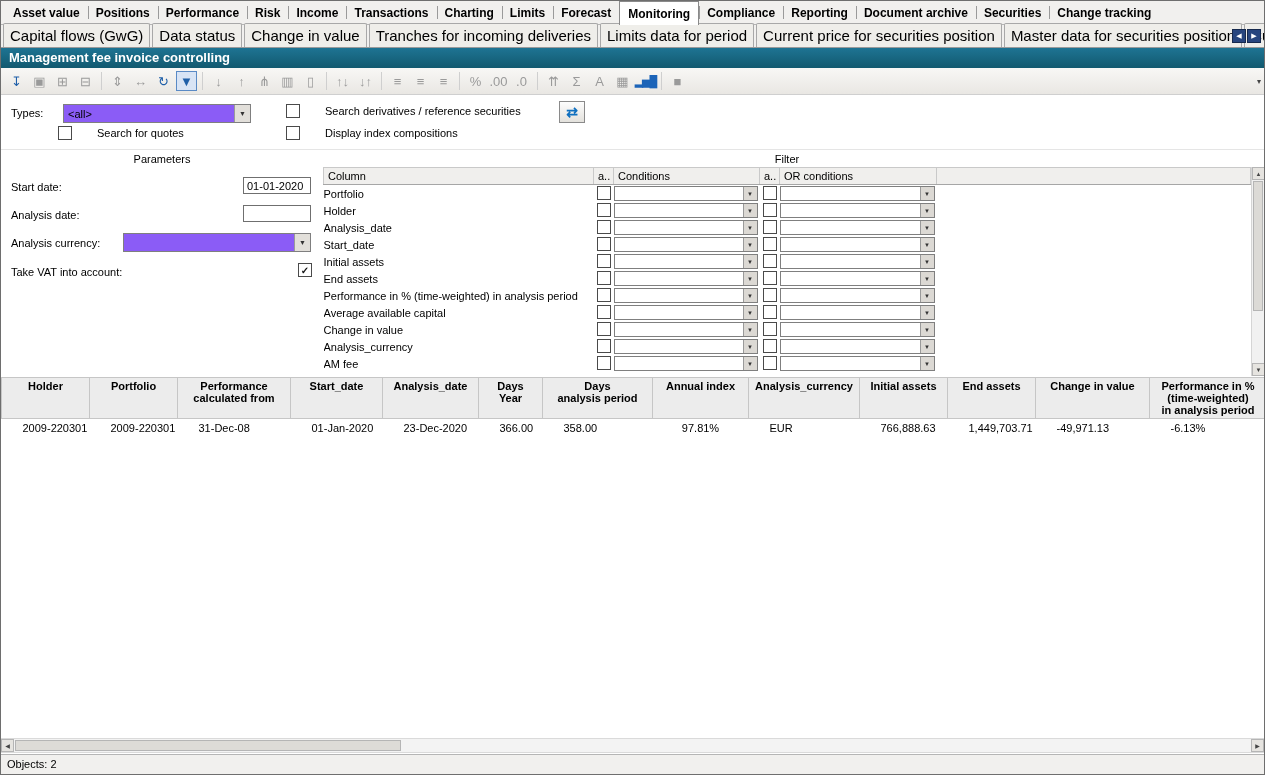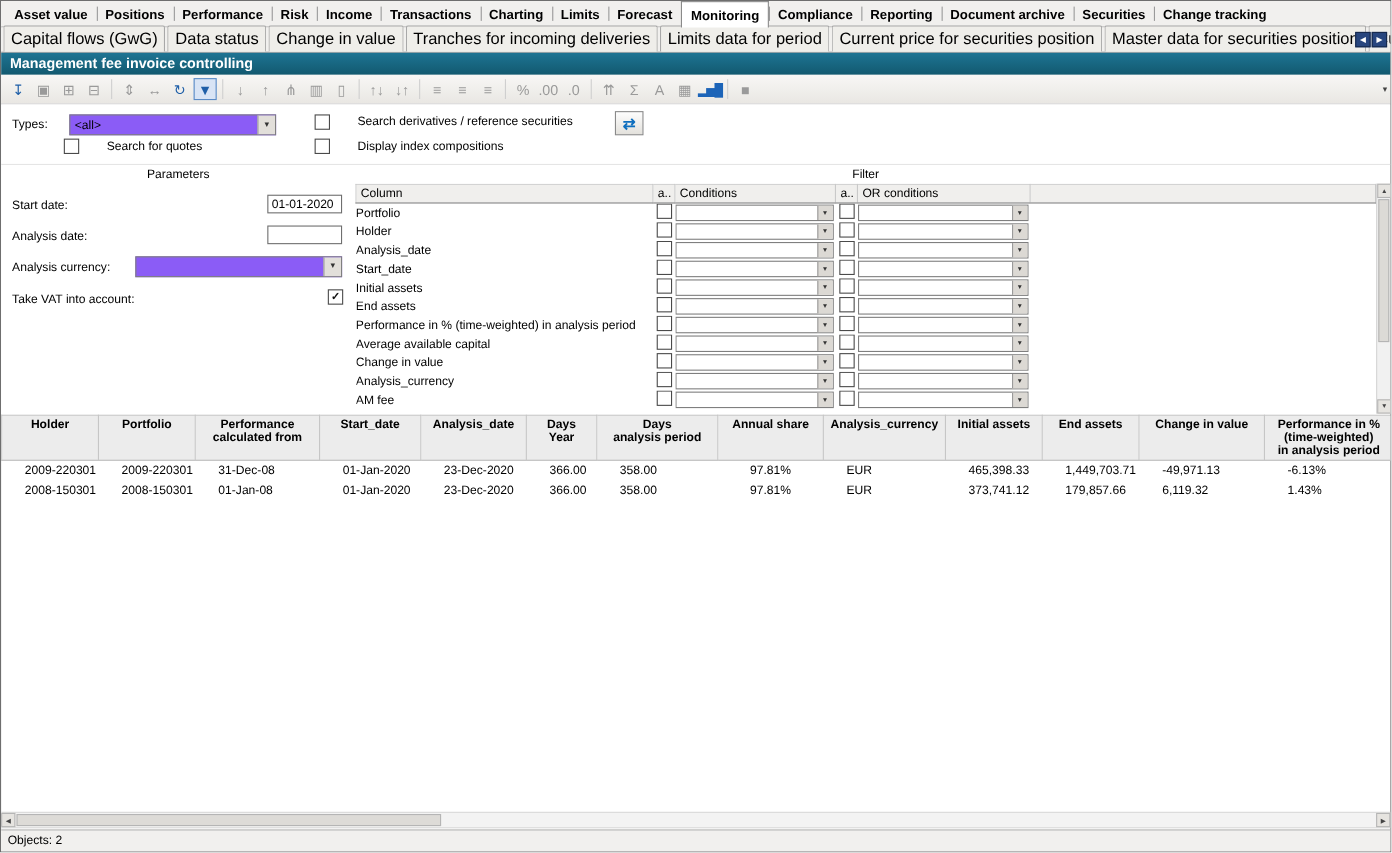--- a/index.html
+++ b/index.html
@@ -471,61 +471,46 @@
           <th>Holder</th>
           <th>Portfolio</th>
           <th>Performance
 calculated from</th>
           <th>Start_date</th>
           <th>Analysis_date</th>
           <th>Days
 Year</th>
           <th>Days
 analysis period</th>
-          <th>Annual share</th>
+          <th>Annual index</th>
           <th>Analysis_currency</th>
           <th>Initial assets</th>
           <th>End assets</th>
           <th>Change in value</th>
           <th>Performance in %
 (time-weighted)
 in analysis period</th>
         </tr>
       </thead>
       <tbody>
         <tr>
           <td>2009-220301</td>
           <td>2009-220301</td>
           <td>31-Dec-08</td>
           <td>01-Jan-2020</td>
           <td>23-Dec-2020</td>
           <td class="center">366.00</td>
           <td>358.00</td>
           <td class="center">97.81%</td>
           <td>EUR</td>
-          <td>465,398.33</td>
+          <td>766,888.63</td>
           <td>1,449,703.71</td>
           <td>-49,971.13</td>
           <td>-6.13%</td>
         </tr>
-        <tr>
-          <td>2008-150301</td>
-          <td>2008-150301</td>
-          <td>01-Jan-08</td>
-          <td>01-Jan-2020</td>
-          <td>23-Dec-2020</td>
-          <td class="center">366.00</td>
-          <td>358.00</td>
-          <td class="center">97.81%</td>
-          <td>EUR</td>
-          <td>373,741.12</td>
-          <td>179,857.66</td>
-          <td>6,119.32</td>
-          <td>1.43%</td>
-        </tr>
       </tbody>
     </table>
   </div>
 
   <div class="hscroll">
     <span class="sbtn hs-left">◀</span>
     <div class="hthumb"></div>
     <span class="sbtn hs-right">▶</span>
   </div>
 

